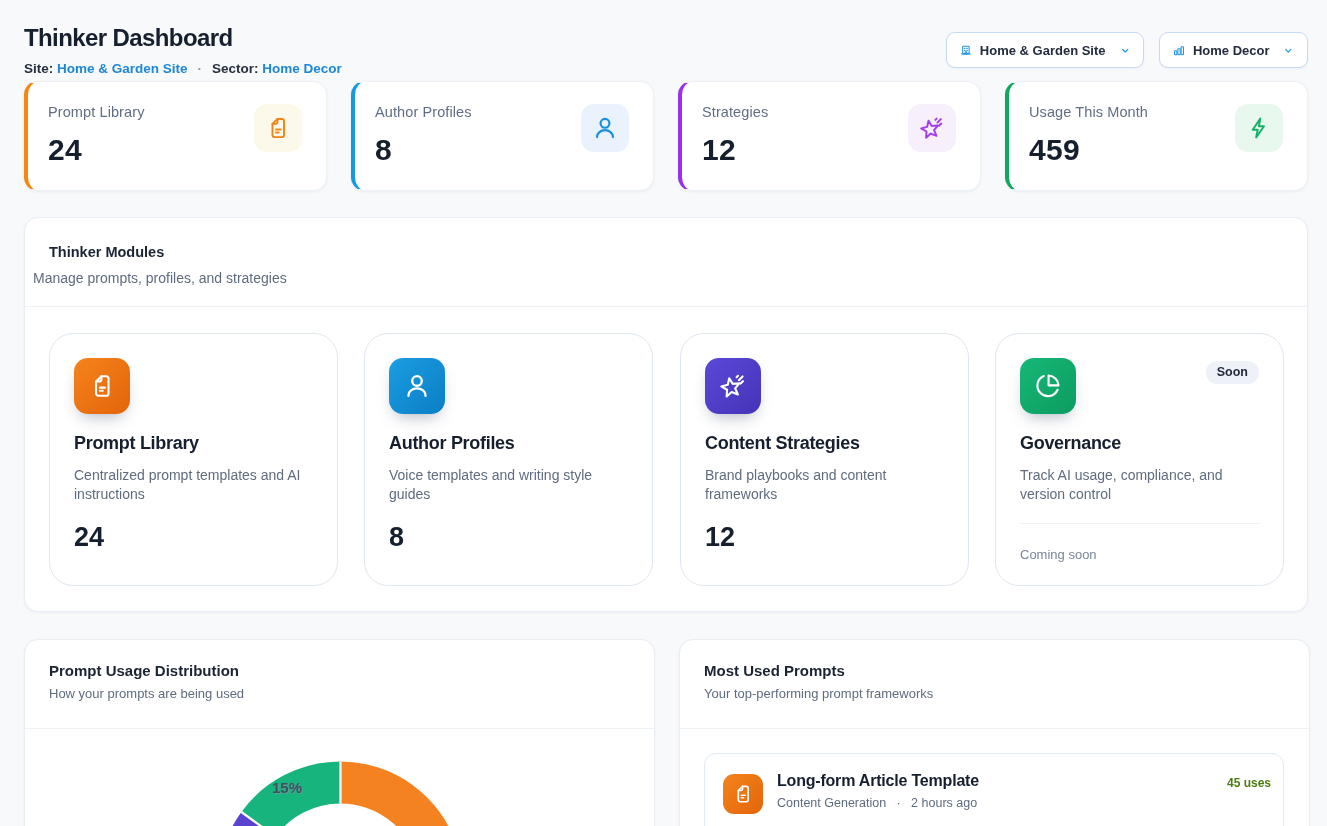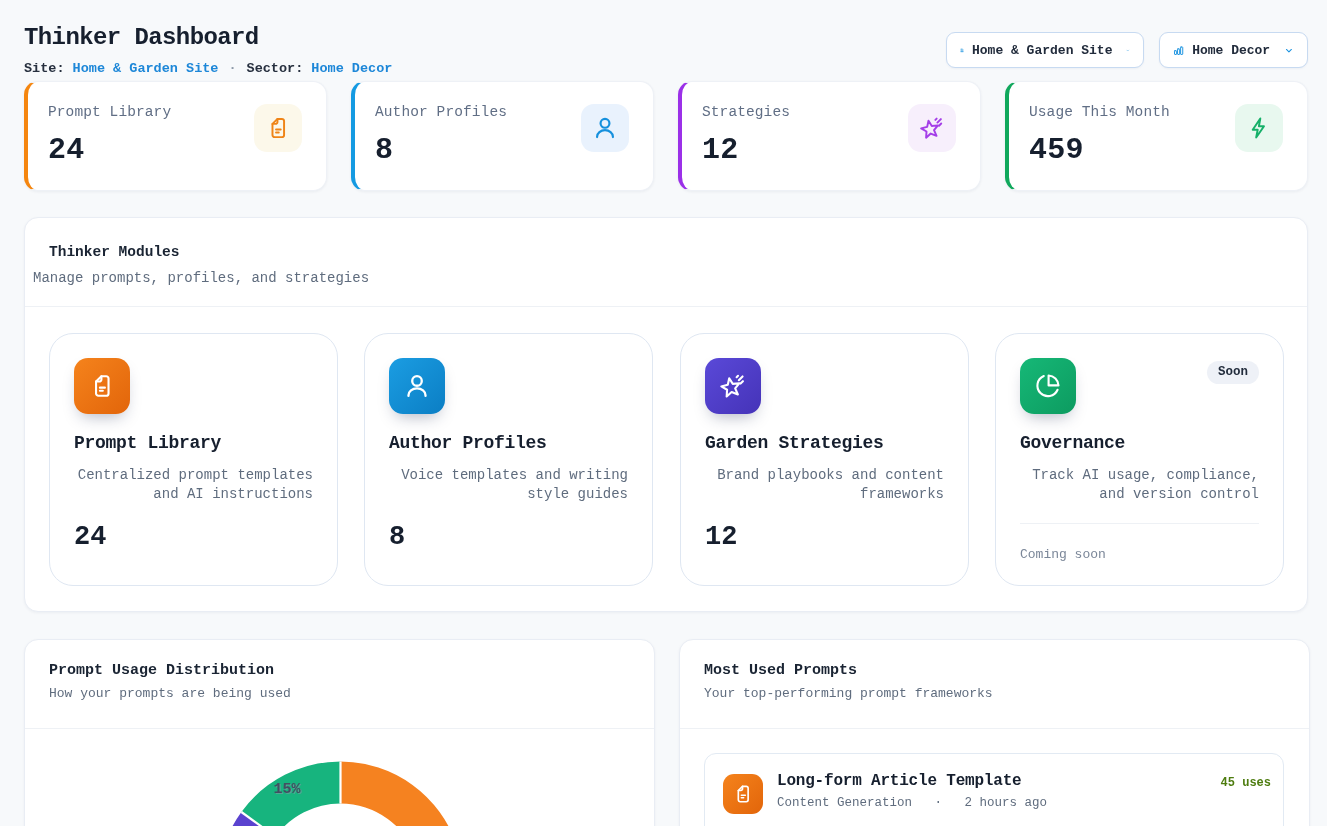--- a/index.html
+++ b/index.html
@@ -1,37 +1,37 @@
 <!DOCTYPE html>
 <html><head>
 <meta charset="utf-8">
 <style>
 * { margin:0; padding:0; box-sizing:border-box; }
 html,body { width:1327px; height:826px; overflow:hidden; }
 body { font-family:"Liberation Sans", sans-serif; background:#f7f9fb; color:#1a2332; }
-#page { position:relative; width:1327px; height:826px;font-family:Liberation Mono, monospace; }
+#page { position:relative; width:1327px; height:826px; }
 .abs { position:absolute; }
 h1 { font-size:24px; line-height:28px; font-weight:700; color:#161f2e; letter-spacing:-0.6px; }
 .subline { font-size:13.5px; line-height:16px; font-weight:700; color:#27303f; white-space:nowrap; }
 .subline a { color:#1d87d8; text-decoration:none; }
 .subline .dot { color:#8d99a8; font-weight:700; padding:0 10px; }
 .btn { position:absolute; top:32px; height:36px; background:#fff; border:1px solid #c7daf1; border-radius:9px; display:flex; align-items:center; padding:0 13px; gap:8px; font-size:13px; font-weight:700; color:#222c3c; white-space:nowrap; box-shadow:0 1px 2px rgba(30,60,110,0.05); }
 .statcard { position:absolute; top:81px; width:303px; height:110px; background:#fff; border-radius:14px; border:1px solid #eef1f6; border-left-width:4px; box-shadow:0 1px 3px rgba(25,40,70,0.06); padding:22px 24px 0 20px; }
 .statcard .lbl { font-size:14.5px; line-height:17px; color:#606e85; letter-spacing:0.1px; }
 .statcard .val { font-size:30px; line-height:30px; font-weight:700; color:#161f2e; margin-top:14px; letter-spacing:0.3px; }
 .staticon { position:absolute; top:22px; right:24px; width:48px; height:48px; border-radius:13px; display:flex; align-items:center; justify-content:center; }
 .panel15 .ptitle { font-size:15px; }
 .panel { position:absolute; background:#fff; border:1px solid #e9edf4; border-radius:14px; box-shadow:0 1px 3px rgba(25,40,70,0.05); }
 .ptitle { font-size:14.5px; line-height:18px; font-weight:700; color:#1a2433; }
 .psub { font-size:14px; line-height:18px; color:#5f6c7e; }
 .hdiv { position:absolute; left:0; right:0; height:1px; background:#eef1f5; }
 .modcard { position:absolute; top:115px; width:289px; height:253px; border:1px solid #dfe7f2; border-radius:24px; background:#fff; padding:24px; }
 .modicon { width:56px; height:56px; border-radius:14px; display:flex; align-items:center; justify-content:center; box-shadow:0 8px 16px -6px rgba(30,40,80,0.35); }
 .modcard h3 { font-size:18px; line-height:22px; font-weight:700; color:#161f2e; margin-top:18px; letter-spacing:-0.3px; }
-.modcard .desc { font-size:14px; color:#5f6c7e; line-height:19px; margin-top:12px;text-align:right; }
+.modcard .desc { font-size:14px; color:#5f6c7e; line-height:19px; margin-top:12px; }
 .modcard .cnt { font-size:27px; line-height:27px; font-weight:700; color:#161f2e; margin-top:20px; }
 .soon { position:absolute; top:27px; right:24px; background:#eef1f7; color:#222c3c; font-size:12.5px; line-height:12.5px; font-weight:700; padding:5px 11px; border-radius:999px; }
 .g-orange { background:linear-gradient(135deg,#f5831c,#e2650a); }
 .g-blue { background:linear-gradient(135deg,#1b9de2,#0b7ec4); }
 .g-purple { background:linear-gradient(135deg,#5a49d8,#4533b8); }
 .g-green { background:linear-gradient(135deg,#16b877,#0d9b60); }
 .itemcard { position:absolute; left:24px; right:25px; top:113px; height:100px; border:1px solid #e2eaf3; border-radius:12px; background:#fff; padding:20px 16px 0 18px; }
 .itemcard .t { font-size:16px; line-height:20px; font-weight:700; color:#161f2e; letter-spacing:-0.2px; }
 .itemcard .s { font-size:12.5px; line-height:16px; color:#5f6c7e; }
 .uses { position:absolute; right:12px; top:22px; font-size:12px; line-height:14px; font-weight:700; color:#4d7c0f; }
@@ -139,21 +139,21 @@
       <div class="cnt">8</div>
     </div>
 
     <div class="modcard" style="left:655px;">
       <div class="modicon g-purple">
         <svg class="ic" width="28" height="28" viewBox="0 0 24 24" fill="none" stroke="#fff" stroke-width="1.8" stroke-linecap="round" stroke-linejoin="round">
           <path d="M8.76 5.33 L11.82 10.17 L17.53 9.60 L13.86 14.01 L16.17 19.27 L10.84 17.14 L6.56 20.96 L6.93 15.24 L1.98 12.34 L7.54 10.93 Z"></path>
           <path d="M15.1 4.5l1.2-1.2M17.0 7.0l3.2-3.2M18.5 9.9l2.0-2.0"></path>
         </svg>
       </div>
-      <h3>Garden Strategies</h3>
+      <h3>Content Strategies</h3>
       <div class="desc">Brand playbooks and content frameworks</div>
       <div class="cnt">12</div>
     </div>
 
     <div class="modcard" style="left:970px;">
       <div class="modicon g-green">
         <svg class="ic" width="28" height="28" viewBox="0 0 24 24" fill="none" stroke="#fff" stroke-width="1.8" stroke-linecap="round" stroke-linejoin="round">
           <path d="M20.2 15.2A9 9 0 1 1 8.4 3.4"></path>
           <path d="M21 11.5A9 9 0 0 0 12.5 3v8.5z"></path>
         </svg>

